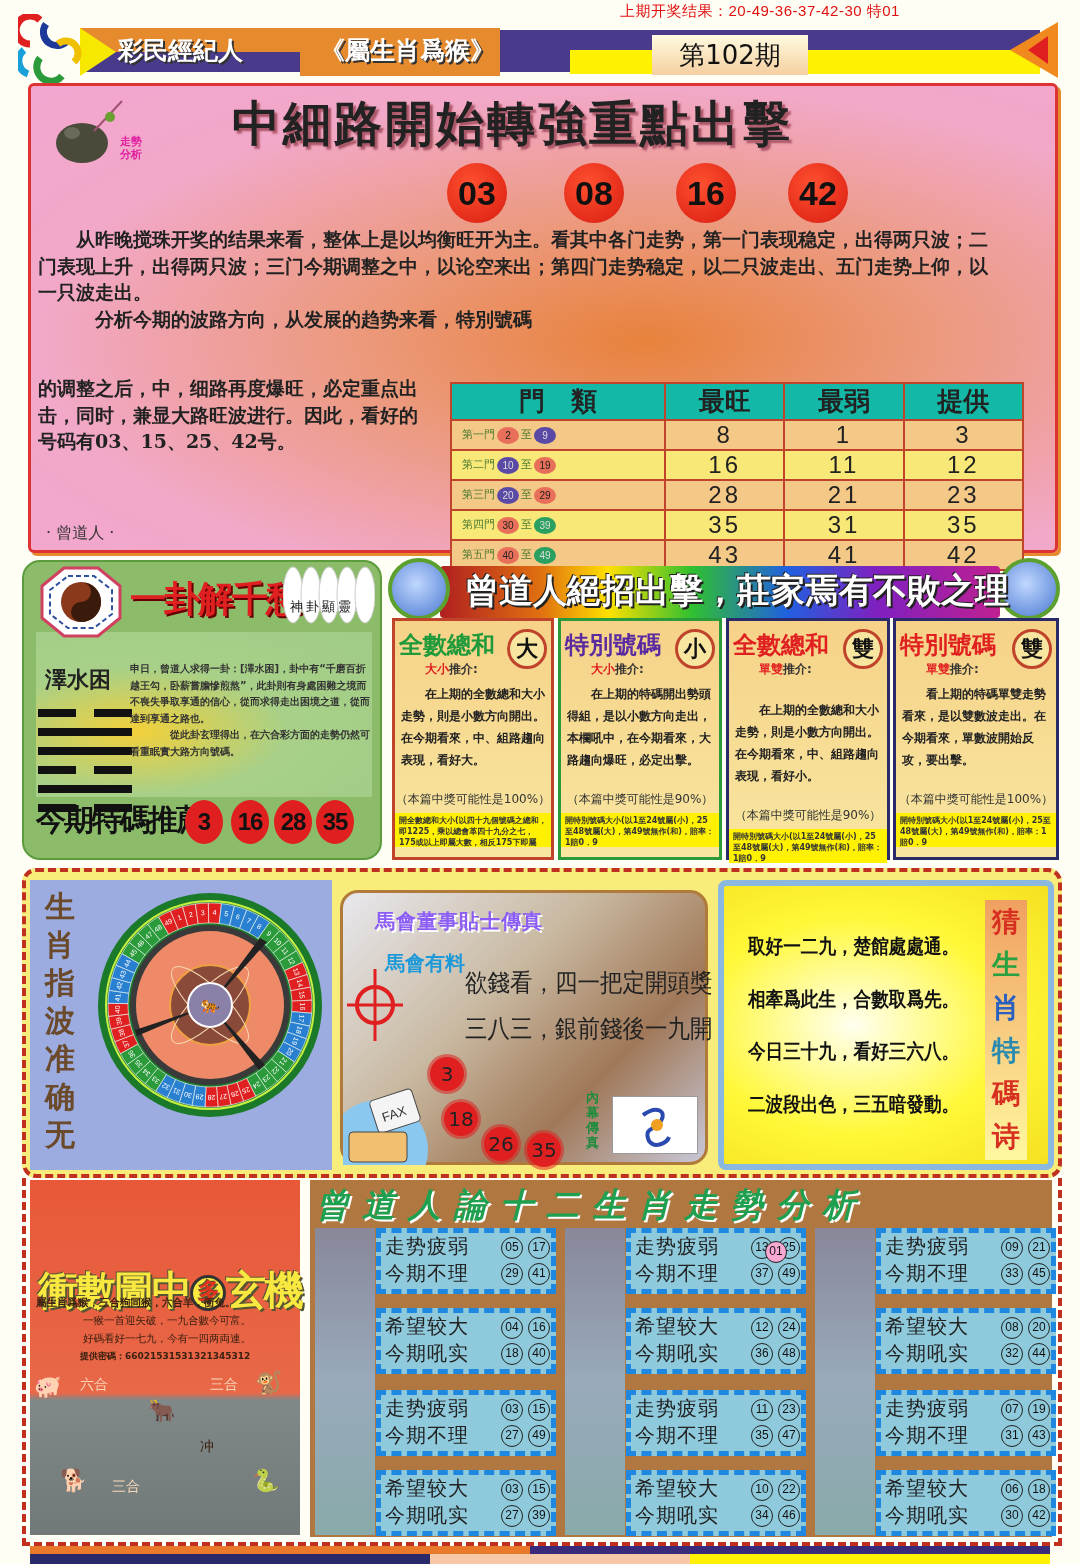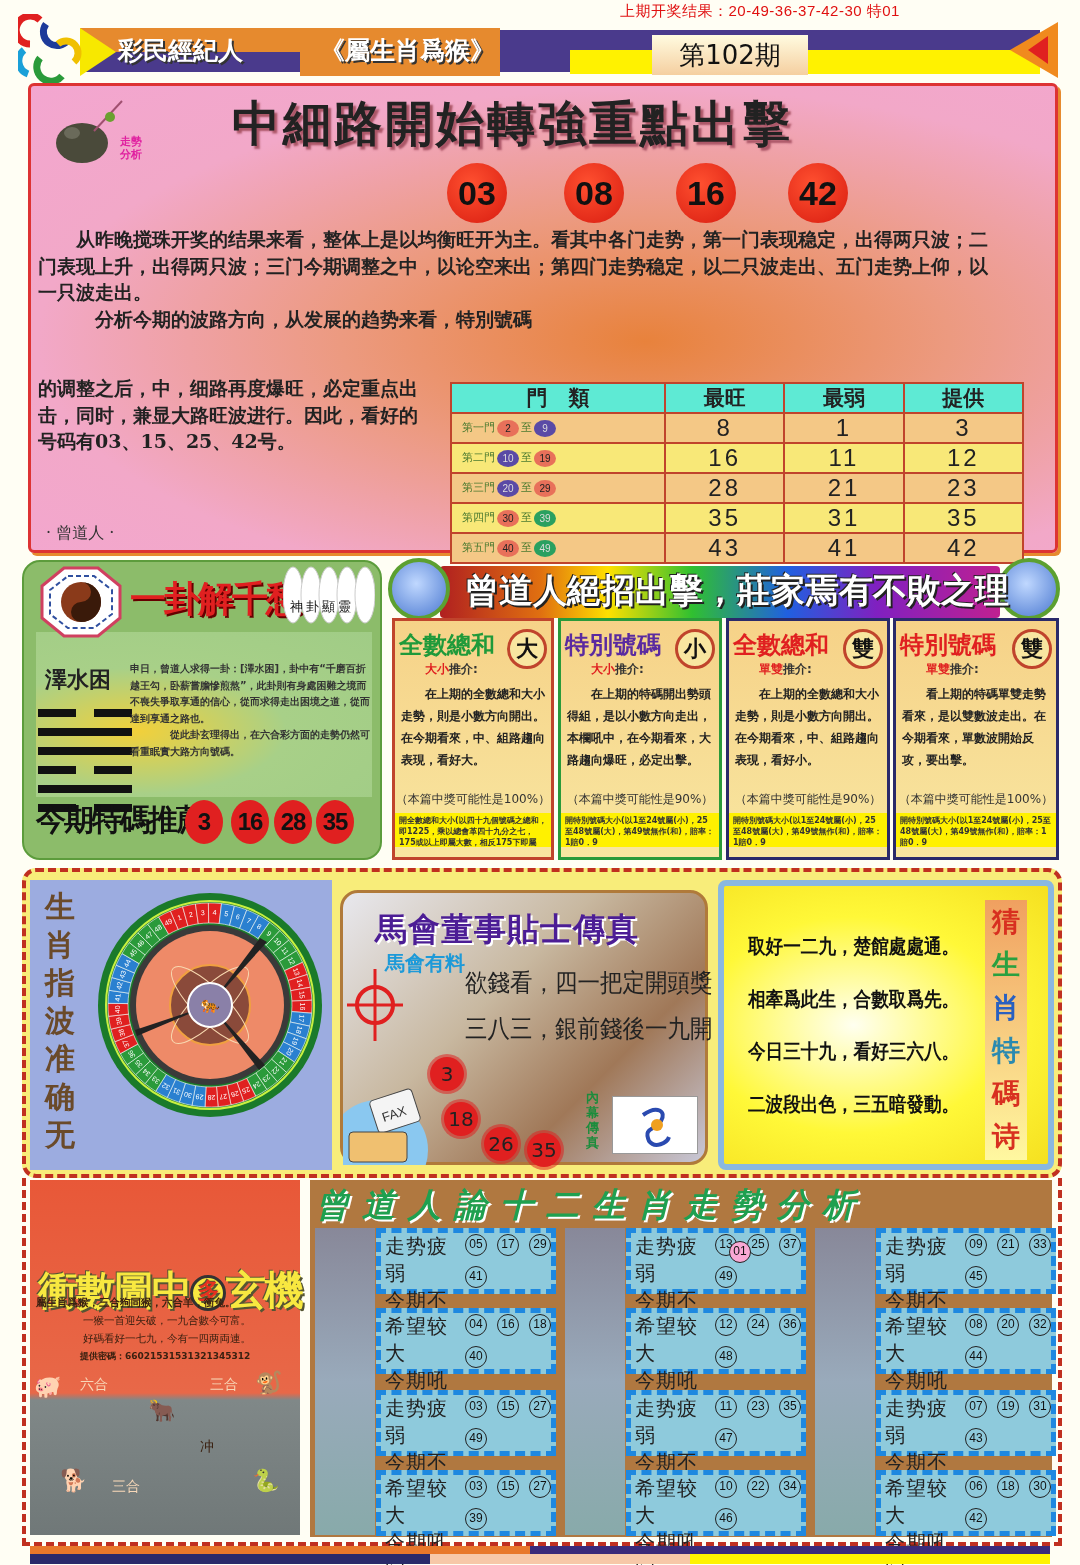--- a/index.html
+++ b/index.html
@@ -29,21 +29,21 @@
 #focus-label{left:40px;top:168px;font-size:38px;font-weight:bold;color:#1f8c3c;font-family:"DejaVu Serif",serif}
 .focus-ball{width:60px;height:60px;border-radius:50%;background:radial-gradient(circle at 40% 35%,#ff5030,#d81c10);color:#111;font-size:34px;font-weight:bold;text-align:center;line-height:60px;font-family:"Liberation Sans",sans-serif}
 #top-body{left:38px;top:226px;width:965px;font-size:19px;line-height:26.5px;color:#222;font-weight:bold;font-family:"DejaVu Serif",serif}
 #top-body p{text-indent:2em}
 #top-body2{left:38px;top:375px;width:395px;font-size:19px;line-height:26.5px;color:#222;font-weight:bold;font-family:"DejaVu Serif",serif}
 #signature{left:46px;top:523px;font-size:16px;color:#333;font-family:"DejaVu Serif",serif}
 
 
 #gate-table{left:450px;top:382px;width:574px;height:162px;border-collapse:collapse;font-family:"Liberation Sans",sans-serif}
 #gate-table th,#gate-table td{border:2px solid #c0442c;text-align:center}
-#gate-table th{background:#5eead4;font-size:21px;height:28px;color:#222;font-family:"DejaVu Serif",serif}
+#gate-table th{background:#14b8a6;font-size:26px;height:28px;color:#222;font-family:"DejaVu Serif",serif}
 #gate-table td{font-size:24px;color:#222;height:26.8px;letter-spacing:3px}
 #gate-table tr:nth-child(odd) td{background:#f4c886}
 #gate-table tr:nth-child(even) td{background:#f8e878}
 #gate-table td.gate{font-size:11px;color:#4a7a30;letter-spacing:0;text-align:left;padding-left:10px;width:214px}
 .gball{display:inline-block;width:22px;height:17px;border-radius:50%;font-size:10px;line-height:17px;text-align:center;color:#222;vertical-align:middle;margin:0 2px}
 .gb-red{background:#e8705a}.gb-blue{background:#5a4aa6;color:#ddd}.gb-green{background:#2aa060;color:#ddd}
 
 
 #hex-panel{left:22px;top:560px;width:360px;height:300px;background:#8cbc6a;border-radius:18px;border:2px solid #5c9c3c}
 #hex-inner{left:36px;top:632px;width:336px;height:165px;background:radial-gradient(ellipse at 30% 60%,#f2d03a 0%,#a8d088 45%,#a0cc86 100%)}
@@ -72,21 +72,21 @@
 .tip-text p{text-indent:2em}
 .tip-prob{font-size:12px;color:#333;text-align:center}
 .tip-note{font-size:8px;line-height:11px;background:#fff100;color:#333;font-weight:bold;padding:2px 4px;height:34px;overflow:hidden}
 
 
 #mid-frame{left:22px;top:868px;width:1040px;height:310px;background:#f8ed7a;border:4px dashed #c03020;border-radius:14px}
 #zodiac-box{left:30px;top:880px;width:302px;height:290px;background:#9cace0}
 #zodiac-vtext{left:38px;top:888px;width:44px;font-size:30px;font-weight:bold;color:#6a4a2a;line-height:38px;text-align:center}
 #wheel{left:95px;top:890px;width:230px;height:230px}
 #horse-box{left:340px;top:890px;width:368px;height:275px;border-radius:18px;border:3px solid #b07a3a;background:linear-gradient(135deg,#e8e8ee,#c8b8a0 40%,#a07858 70%,#c8c8d8)}
-#horse-title{left:375px;top:908px;font-size:32px;font-weight:bold;color:#4c1d95;text-shadow:2px 2px 0 #fff;letter-spacing:1px}
+#horse-title{left:375px;top:908px;font-size:20px;font-weight:bold;color:#8b5cf6;text-shadow:2px 2px 0 #fff;letter-spacing:1px}
 #horse-sub{left:385px;top:950px;font-size:20px;font-weight:bold;color:#1e9ad8}
 #horse-poem{left:465px;top:960px;font-size:25px;color:#222;line-height:46px;font-family:"DejaVu Serif",serif;transform:scaleX(0.9);transform-origin:left}
 .burst{width:34px;height:34px;border-radius:50%;background:#e02020;color:#222;font-size:20px;text-align:center;line-height:34px;box-shadow:0 0 0 3px #e0202088}
 #horse-logo{left:612px;top:1096px;width:86px;height:58px;background:#fff;border:1px solid #999}
 #horse-vert{left:586px;top:1090px;width:20px;font-size:13px;font-weight:bold;color:#1c8c3c;line-height:15px}
 #poem-box{left:718px;top:880px;width:336px;height:290px;background:radial-gradient(ellipse at 40% 50%,#fffff0 0%,#fff838 55%,#f5e020 100%);border:6px solid #8ab8e0;border-radius:8px}
 #poem-lines{left:748px;top:920px;font-size:20px;font-weight:bold;color:#111;line-height:52.5px;font-family:"DejaVu Sans",sans-serif;transform:scaleX(0.88);transform-origin:left}
 #poem-vert{left:985px;top:900px;width:42px;height:260px;background:linear-gradient(#f0a060,#fff8a0);font-size:28px;font-weight:bold;line-height:43px;text-align:center}
 
 
@@ -96,21 +96,21 @@
 #chong-text{left:36px;top:1293px;width:262px;font-size:10.5px;color:#3a2010;line-height:18px;text-align:center;font-family:"DejaVu Serif",serif}
 #chong-text .first{text-align:left;font-weight:bold}
 #chong-provide{left:80px;top:1350px;font-size:9px;color:#3a2010;font-weight:bold}
 .chong-lbl{font-size:14px;color:#f8d8b8;font-family:"DejaVu Serif",serif}
 .animal{font-size:22px;color:#222}
 #analysis-box{left:310px;top:1180px;width:742px;height:357px;background:#b07840}
 #analysis-title{left:316px;top:1183px;font-size:33px;color:#1fa050;font-weight:bold;text-shadow:2px 2px 0 #fff;letter-spacing:13px;font-family:"DejaVu Serif",serif;font-style:italic}
 .an-strip{top:1228px;width:60px;height:307px;background:linear-gradient(#889,#9ab 50%,#8aa)}
 .an-card{width:180px;height:66px;background:#8ecadc;border:5px dashed #1e88e0;display:flex}
 .an-text{width:120px;font-size:20px;color:#222;line-height:27px;padding-left:4px;font-family:"DejaVu Serif",serif;letter-spacing:1px}
-.an-nums{flex:1;display:grid;grid-template-columns:1fr 1fr 1fr;gap:10px;align-content:center;position:relative}
+.an-nums{flex:1;display:grid;grid-template-columns:1fr 1fr;gap:4px;align-content:center;position:relative}
 .an-num{width:22px;height:22px;border:1.5px solid #222;border-radius:50%;font-size:12px;text-align:center;line-height:19px;color:#111;font-family:"Liberation Sans",sans-serif}
 #bottom-bar{left:30px;top:1546px;width:1020px;height:19px}
 </style>
 </head>
 <body>
 
 <div id="root">
 
   <div class="abs" id="hdr-result">上期开奖结果：20-49-36-37-42-30 特01</div>
   <div class="abs" id="bar-purple"></div>
@@ -277,21 +277,21 @@
         </div>
       <div class="tip-prob" style="height:22px">（本篇中獎可能性是90%）</div>
       <div class="tip-note">開特別號碼大小(以1至24號屬(小)，25至48號屬(大)，第49號無作(和)，賠率：1賠0．9</div>
       </div>
       <div class="abs tip-col" style="left: 726px; width: 164px; border-color: rgb(42, 42, 106);">
         <div style="position:relative;height:58px">
         <div class="tip-head" style="position:absolute;left:4px;top:8px;color:#e02020">全數總和</div>
         <div class="tip-circ" style="position:absolute;right:4px;top:8px">雙</div>
         <div class="tip-sub" style="position:absolute;left:30px;top:40px"><b>單雙</b><span>推介:</span></div>
       </div>
-      <div class="tip-text" style="height:108px;margin-top:4px">
+      <div class="tip-text" style="height:108px;margin-top:20px">
           <p>在上期的全數總和大小走勢，則是小數方向開出。在今期看來，中、組路趨向表現，看好小。</p>
         </div>
       <div class="tip-prob" style="height:22px">（本篇中獎可能性是90%）</div>
       <div class="tip-note">開特別號碼大小(以1至24號屬(小)，25至48號屬(大)，第49號無作(和)，賠率：1賠0．9</div>
       </div>
       <div class="abs tip-col" style="left: 893px; width: 166px; border-color: rgb(42, 42, 106);">
         <div style="position:relative;height:58px">
         <div class="tip-head" style="position:absolute;left:4px;top:8px;color:#e02020">特別號碼</div>
         <div class="tip-circ" style="position:absolute;right:4px;top:8px">雙</div>
         <div class="tip-sub" style="position:absolute;left:30px;top:40px"><b>單雙</b><span>推介:</span></div>

